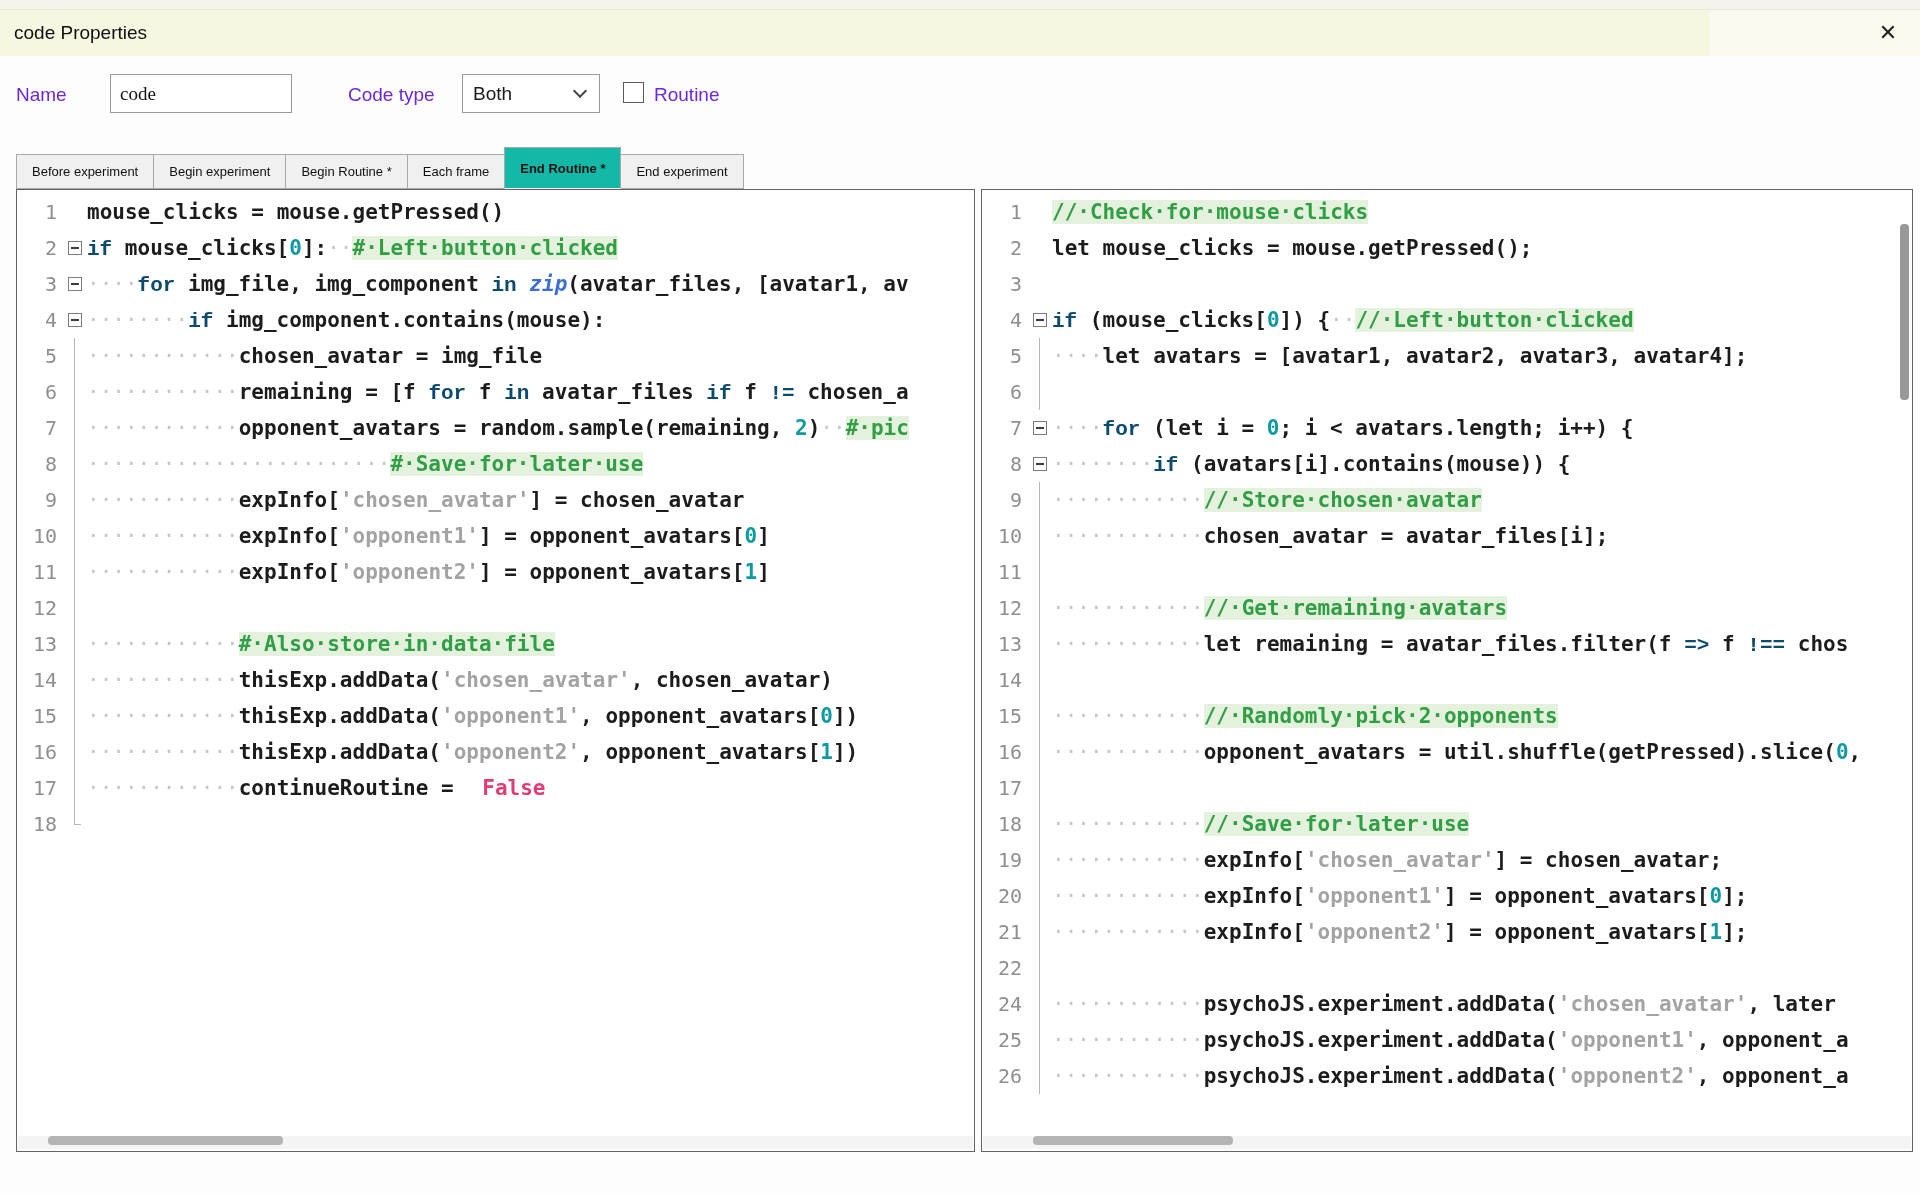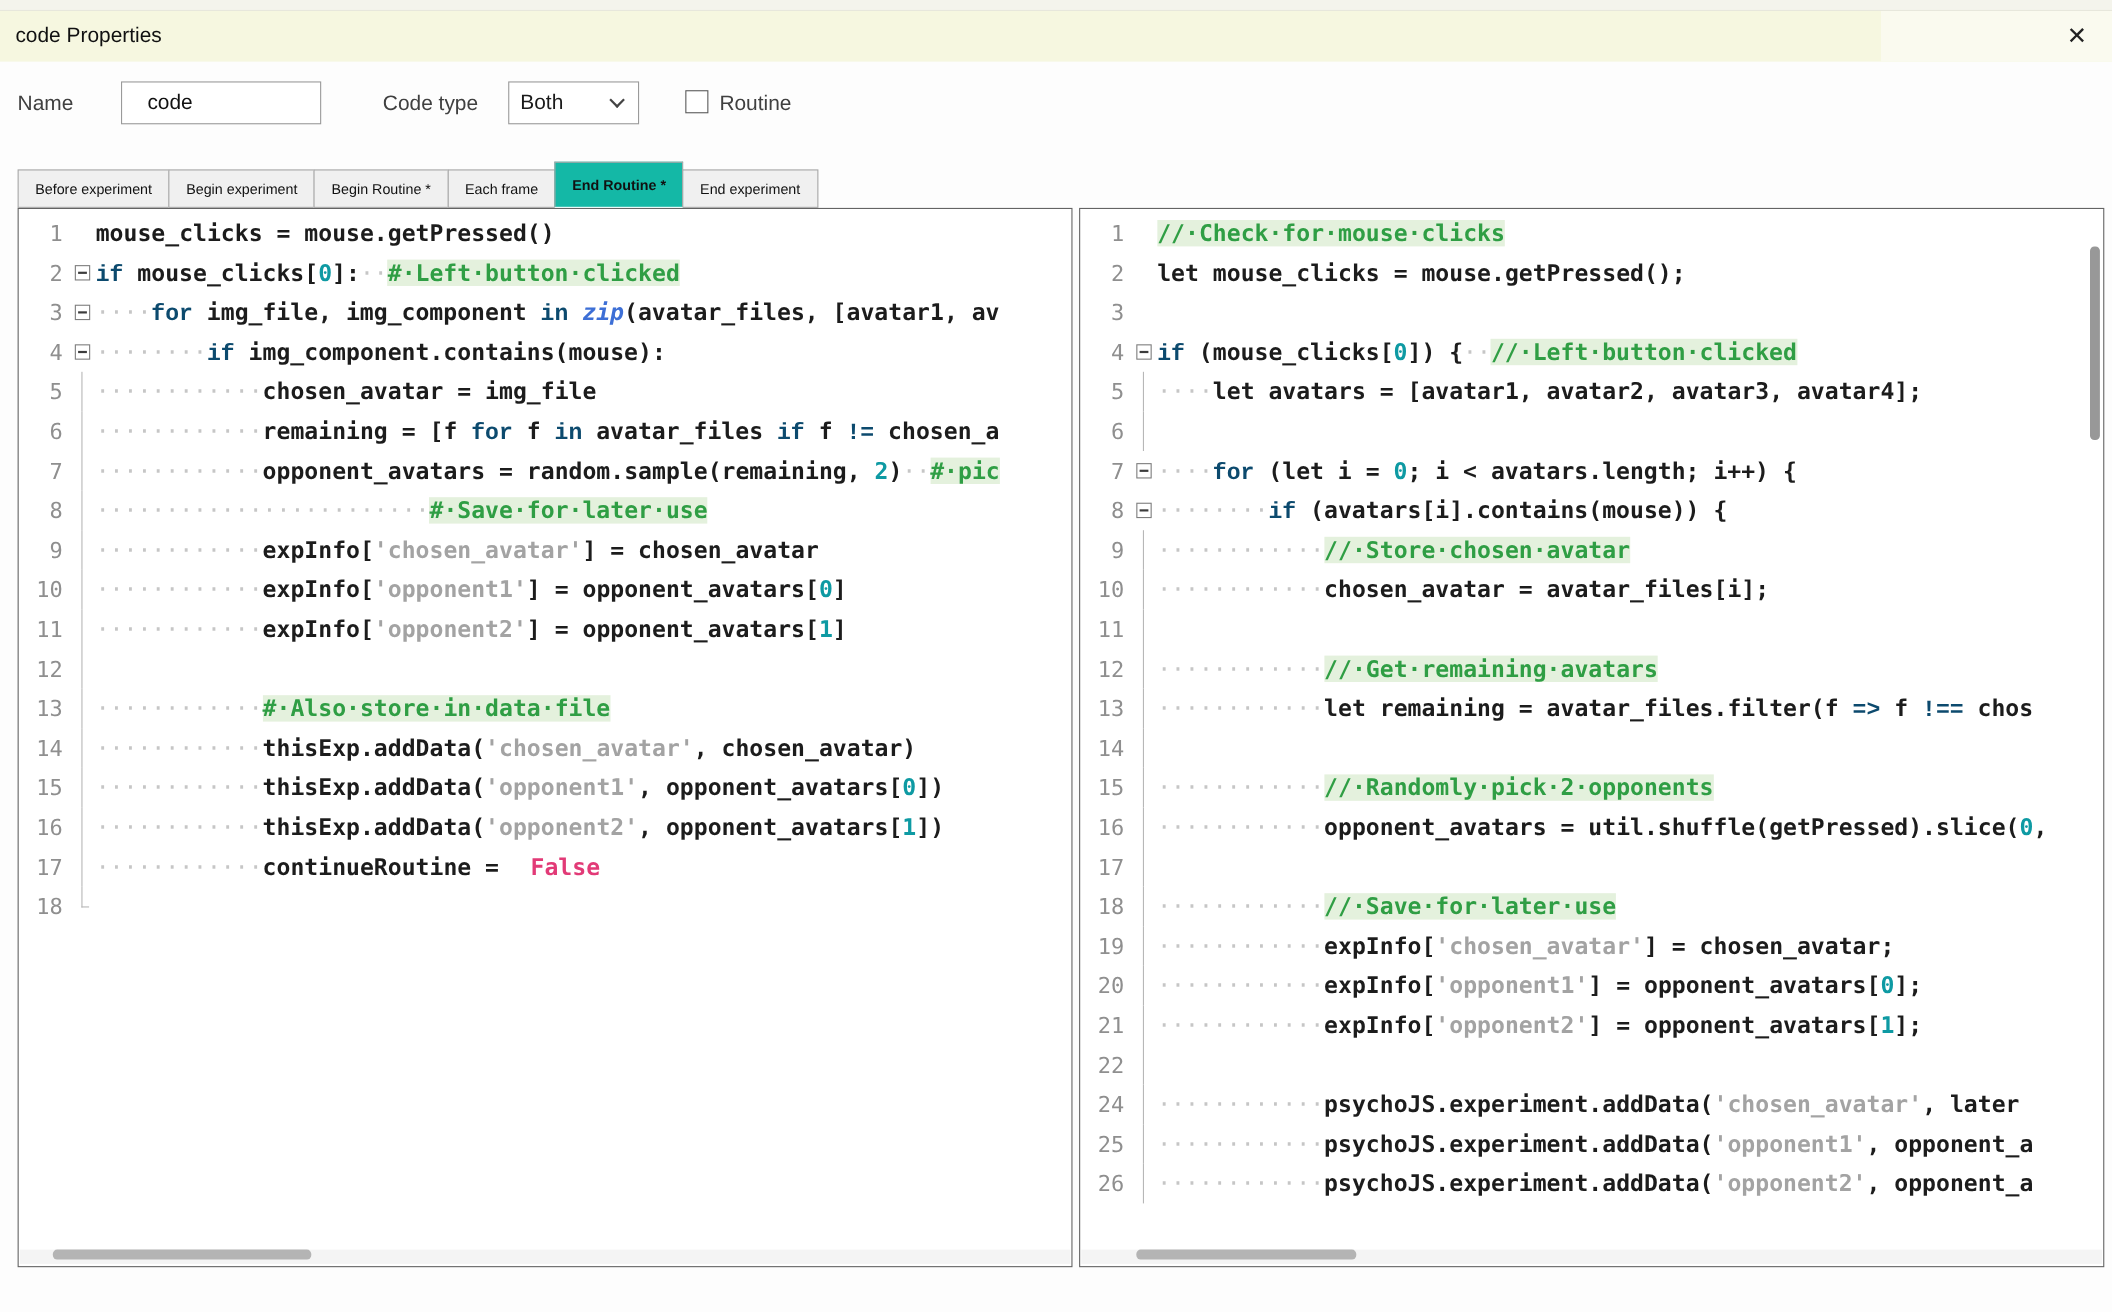--- a/index.html
+++ b/index.html
@@ -15,27 +15,27 @@
   .titlebar { position:absolute; top:10px; left:0; width:1920px; height:46px;
     background:#f6f7e0; }
   .titlebar-right { position:absolute; right:0; top:0; width:210px; height:46px;
     background:#fafaef; }
   .win-title { position:absolute; left:14px; top:0; height:46px; line-height:46px;
     font-size:19px; color:#111; }
   .close-btn { position:absolute; right:6px; top:0; width:52px; height:46px;
     display:flex; align-items:center; justify-content:center;
     font-size:22px; color:#222; cursor:default; }
   
-  .form-label { position:absolute; font-size:19px; color:#404040; }
+  .form-label { position:absolute; font-size:19px; color:#6d28d9; }
   #name-label { left:16px; top:84px; }
   #name-input { position:absolute; left:110px; top:74px; width:182px; height:39px;
-    border:1px solid #9a9a9a; background:#fff; font-size:19px; padding:0 23px;
-    font-family:Liberation Sans, sans-serif; color:#111; outline:none; }
+    border:1px solid #9a9a9a; background:#fff; font-size:19px; padding:0 9px;
+    font-family:Liberation Serif, serif; color:#111; outline:none; }
   #codetype-label { left:348px; top:84px; }
-  .select-box { position:absolute; left:462px; top:74px; width:119px; height:39px;
+  .select-box { position:absolute; left:462px; top:74px; width:138px; height:39px;
     border:1px solid #9a9a9a; background:#fff; display:flex; align-items:center;
     justify-content:space-between; font-size:19px; padding-left:10px; }
   .chev { width:10px; height:10px; border-right:2px solid #444; border-bottom:2px solid #444;
     transform:rotate(45deg); margin-right:14px; margin-top:-5px; }
   .checkbox { position:absolute; left:623px; top:82px; width:21px; height:21px;
     border:1.5px solid #5a5a5a; background:#fff; }
   #disabled-label { left:654px; top:84px; }
   
   .tabs { position:absolute; left:16px; top:147px; height:42px; display:flex; align-items:flex-end; }
   .tab { height:35px; padding:0 15px; display:flex; align-items:center;

